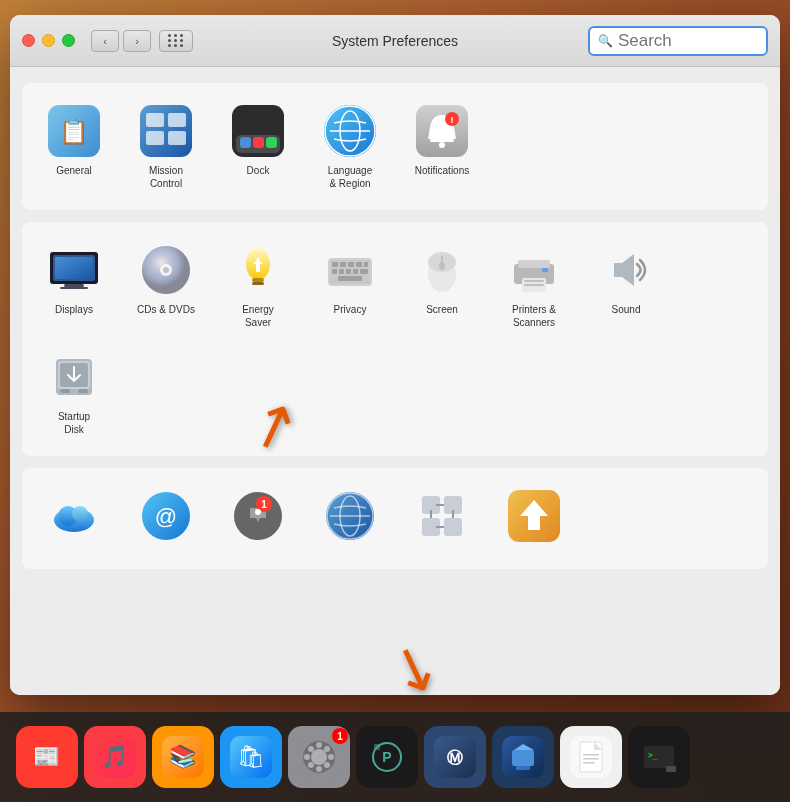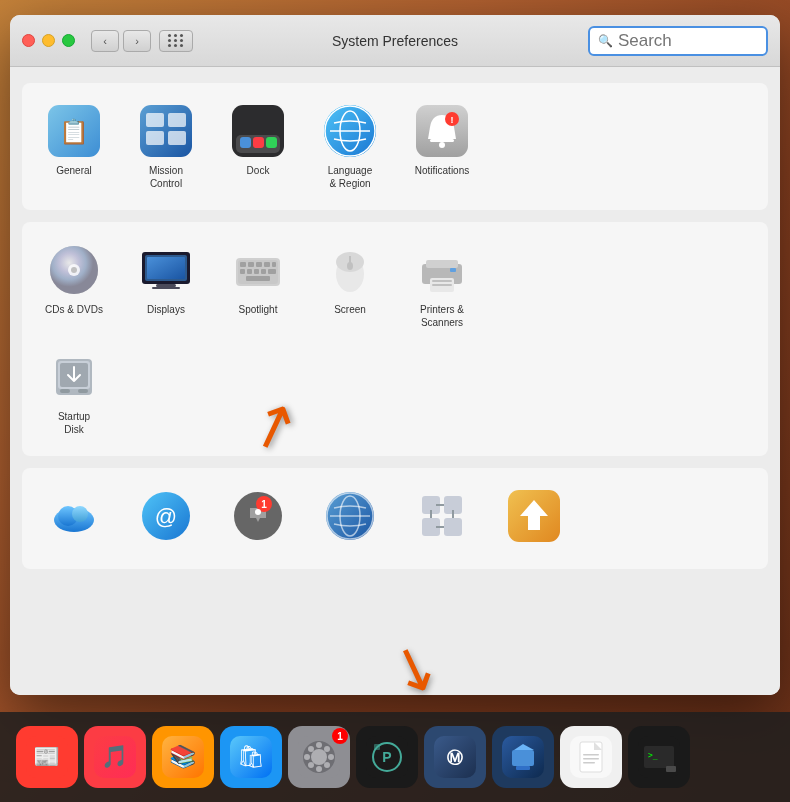--- a/index.html
+++ b/index.html
@@ -404,76 +404,94 @@
 
         </div>
       </div>
 
       <div class="section">
         <div class="items-row">
 
           <div class="pref-item">
             <div class="pref-icon">
               <svg width="52" height="52" viewBox="0 0 52 52">
+                <rect x="2" y="8" width="48" height="32" rx="3" fill="#1a1a2e"></rect>
+                <rect x="5" y="11" width="42" height="26" rx="2" fill="#2d5a8e"></rect>
+                <rect x="16" y="40" width="20" height="3" rx="1.5" fill="#4a4a5a"></rect>
+                <rect x="12" y="43" width="28" height="2" rx="1" fill="#4a4a5a"></rect>
+                <rect x="7" y="13" width="38" height="22" rx="1" fill="url(#gdisp)"></rect>
+                <defs>
+                    <linearGradient id="gdisp" x1="0" y1="0" x2="1" y2="1">
+                      <stop offset="0%" stop-color="#4a90d9"></stop>
+                      <stop offset="100%" stop-color="#1a55a3"></stop>
+                    </linearGradient>
+                  </defs>
+              </svg>
+            </div>
+            <span class="pref-label">Displays</span>
+          </div>
+
+          <div class="pref-item">
+            <div class="pref-icon">
+              <svg width="52" height="52" viewBox="0 0 52 52">
                 <circle cx="26" cy="26" r="24" fill="#c8c8c8"></circle>
                 <circle cx="26" cy="26" r="24" fill="url(#gcd)"></circle>
                 <defs>
                   <radialGradient id="gcd" cx="40%" cy="35%">
                     <stop offset="0%" stop-color="#e8e8e8"></stop>
                     <stop offset="40%" stop-color="#c0c0d8"></stop>
                     <stop offset="70%" stop-color="#a0b0c8"></stop>
                     <stop offset="100%" stop-color="#888898"></stop>
                   </radialGradient>
                 </defs>
                 <circle cx="26" cy="26" r="6" fill="rgba(255,255,255,0.8)"></circle>
                 <circle cx="26" cy="26" r="3" fill="#c0c0c0"></circle>
               </svg>
             </div>
             <span class="pref-label">CDs &amp; DVDs</span>
           </div>
 
           <div class="pref-item">
             <div class="pref-icon">
               <svg width="52" height="52" viewBox="0 0 52 52">
-                <rect x="2" y="8" width="48" height="32" rx="3" fill="#1a1a2e"></rect>
-                <rect x="5" y="11" width="42" height="26" rx="2" fill="#2d5a8e"></rect>
-                <rect x="16" y="40" width="20" height="3" rx="1.5" fill="#4a4a5a"></rect>
-                <rect x="12" y="43" width="28" height="2" rx="1" fill="#4a4a5a"></rect>
-                <rect x="7" y="13" width="38" height="22" rx="1" fill="url(#gdisp)"></rect>
-                <defs>
-                    <linearGradient id="gdisp" x1="0" y1="0" x2="1" y2="1">
-                      <stop offset="0%" stop-color="#4a90d9"></stop>
-                      <stop offset="100%" stop-color="#1a55a3"></stop>
-                    </linearGradient>
-                  </defs>
-              </svg>
-            </div>
-            <span class="pref-label">Displays</span>
-          </div>
-
+                <ellipse cx="26" cy="20" rx="12" ry="16" fill="url(#gbulb)"></ellipse>
+                <defs>
+                    <linearGradient id="gbulb" x1="0" y1="0" x2="0" y2="1">
+                      <stop offset="0%" stop-color="#fff9c4"></stop>
+                      <stop offset="100%" stop-color="#f9c800"></stop>
+                    </linearGradient>
+                  </defs>
+                <rect x="20" y="34" width="12" height="4" rx="2" fill="#b8860b"></rect>
+                <rect x="20" y="38" width="12" height="3" rx="1.5" fill="#8b6914"></rect>
+                <line x1="26" y1="15" x2="26" y2="25" stroke="white" stroke-width="2.5" stroke-linecap="round"></line>
+                <path d="M21 20 L26 15 L31 20 L28 20 L28 28 L24 28 L24 20 Z" fill="white"></path>
+              </svg>
+            </div>
+            <span class="pref-label">Energy<br>Saver</span>
+          </div>
 
           <div class="pref-item">
             <div class="pref-icon">
               <svg width="52" height="52" viewBox="0 0 52 52">
                 <rect x="4" y="14" width="44" height="28" rx="4" fill="#d0d0d0"></rect>
                 <rect x="6" y="16" width="40" height="24" rx="3" fill="#c8c8c8"></rect>
                 <rect x="8" y="18" width="6" height="5" rx="1" fill="#a0a0a0"></rect>
                 <rect x="16" y="18" width="6" height="5" rx="1" fill="#a0a0a0"></rect>
                 <rect x="24" y="18" width="6" height="5" rx="1" fill="#a0a0a0"></rect>
                 <rect x="32" y="18" width="6" height="5" rx="1" fill="#a0a0a0"></rect>
                 <rect x="40" y="18" width="4" height="5" rx="1" fill="#a0a0a0"></rect>
                 <rect x="8" y="25" width="5" height="5" rx="1" fill="#a0a0a0"></rect>
                 <rect x="15" y="25" width="5" height="5" rx="1" fill="#a0a0a0"></rect>
                 <rect x="22" y="25" width="5" height="5" rx="1" fill="#a0a0a0"></rect>
                 <rect x="29" y="25" width="5" height="5" rx="1" fill="#a0a0a0"></rect>
                 <rect x="36" y="25" width="8" height="5" rx="1" fill="#a0a0a0"></rect>
                 <rect x="14" y="32" width="24" height="5" rx="1" fill="#a0a0a0"></rect>
               </svg>
             </div>
-            <span class="pref-label">Spotlight</span>
+            <span class="pref-label">Privacy</span>
           </div>
 
           <div class="pref-item">
             <div class="pref-icon">
               <svg width="52" height="52" viewBox="0 0 52 52">
                 <ellipse cx="26" cy="30" rx="14" ry="18" fill="#e8e8e8"></ellipse>
                 <ellipse cx="26" cy="18" rx="14" ry="10" fill="#d8d8d8"></ellipse>
                 <line x1="26" y1="12" x2="26" y2="24" stroke="#b8b8b8" stroke-width="1.5"></line>
                 <ellipse cx="26" cy="22" rx="3" ry="4" fill="#c0c0c0"></ellipse>
               </svg>
@@ -489,20 +507,30 @@
                 <rect x="10" y="16" width="32" height="8" rx="2" fill="#d0d0d0"></rect>
                 <rect x="14" y="34" width="24" height="14" rx="2" fill="#e8e8e8"></rect>
                 <rect x="16" y="36" width="20" height="2" rx="1" fill="#c0c0c0"></rect>
                 <rect x="16" y="40" width="20" height="2" rx="1" fill="#c0c0c0"></rect>
                 <rect x="34" y="24" width="6" height="4" rx="1" fill="#60a0e0"></rect>
               </svg>
             </div>
             <span class="pref-label">Printers &amp;<br>Scanners</span>
           </div>
 
+          <div class="pref-item">
+            <div class="pref-icon">
+              <svg width="52" height="52" viewBox="0 0 52 52">
+                <path d="M14 19 L14 33 L22 33 L34 42 L34 10 L22 19 Z" fill="#b0b8c0"></path>
+                <path d="M37 20 Q44 26 37 32" stroke="#909aA0" stroke-width="2.5" fill="none" stroke-linecap="round"></path>
+                <path d="M40 16 Q50 26 40 36" stroke="#909aA0" stroke-width="2.5" fill="none" stroke-linecap="round"></path>
+              </svg>
+            </div>
+            <span class="pref-label">Sound</span>
+          </div>
 
         </div>
 
         <div class="items-row" style="margin-top:4px;">
 
 
           <div class="pref-item">
             <div class="pref-icon">
               <svg width="52" height="52" viewBox="0 0 52 52">
                 <rect x="8" y="8" width="36" height="36" rx="4" fill="#b0b8c0"></rect>

